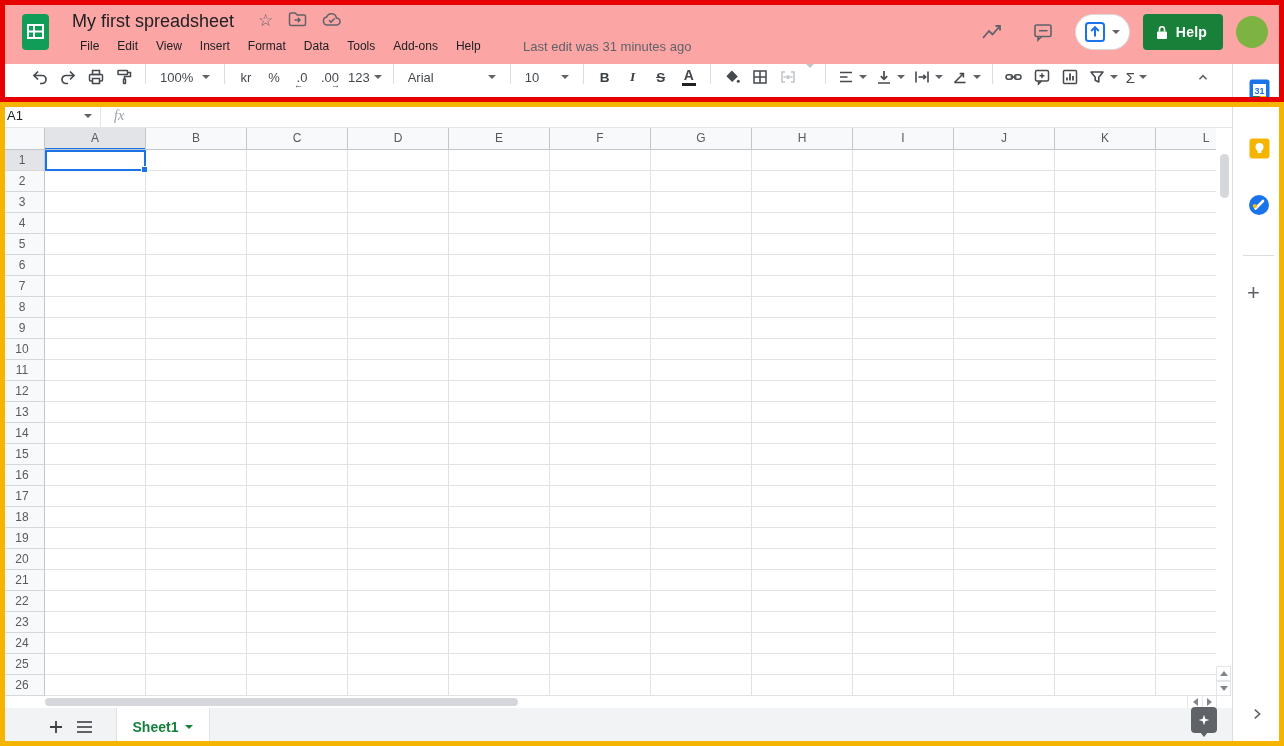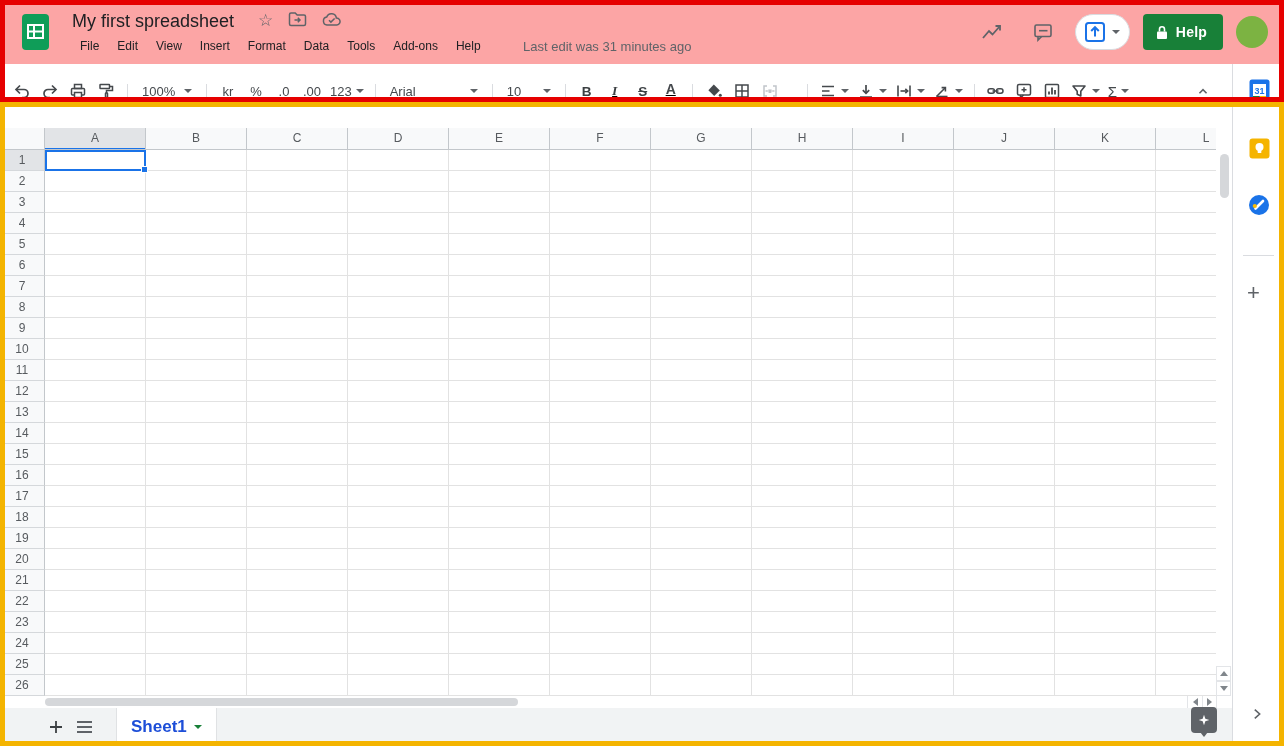--- a/index.html
+++ b/index.html
@@ -20,21 +20,21 @@
   .menu-row { position:absolute; left:71px; top:37px; display:flex; align-items:center; }
   .menu-row [data-name="menu-item"] { font-size:12px; color:#202124; padding:2px 9px; border-radius:3px; cursor:pointer; }
   .last-edit { font-size:13px; color:#5f6368; margin-left:13px; cursor:pointer; }
   .hdr-right { position:absolute; right:16px; top:0; height:64px; display:flex; align-items:center; gap:13px; }
   .icon-btn { width:38px; height:38px; border-radius:50%; display:flex; align-items:center; justify-content:center; }
   .present-pill { height:36px; border:1px solid #dadce0; border-radius:18px; display:flex; align-items:center; padding:0 9px 0 7px; gap:5px; background:#fff; }
   .share-btn { height:36px; background:#188038; color:#fff; border:none; border-radius:4px; display:flex; align-items:center; gap:8px; padding:0 16px 0 13px; font-size:14px; font-weight:700; letter-spacing:.2px; }
   .avatar { width:32px; height:32px; border-radius:50%; background:#7cb342; }
 
   
-  .toolbar { position:absolute; left:0; top:64px; width:1232px; height:40px; background:#fff; display:flex; align-items:flex-end; padding-left:8px;text-decoration:underline; }
+  .toolbar { position:absolute; left:0; top:64px; width:1232px; height:40px; background:#fff; display:flex; align-items:flex-start; padding-left:26px; }
   .tbtn { height:26px; min-width:26px; border-radius:4px; display:flex; align-items:center; justify-content:center; color:#45494d; font-size:13px; gap:4px; padding:0 3px; margin:0 1px; cursor:pointer; position:relative; }
   .tbtn.txt { font-weight:700; font-size:13.5px; color:#3c4043; }
   .tbdiv { width:1px; height:20px; background:#dadce0; margin:0 7px; }
   .caret { width:0; height:0; border-left:4px solid transparent; border-right:4px solid transparent; border-top:4px solid #5f6368; display:inline-block; }
   .caret.dis { border-top-color:#c1c5ca; }
   .ddl { display:flex; align-items:center; justify-content:space-between; padding:0 6px; }
   .mini-arrow { position:absolute; bottom:0px; font-size:9px; color:#45494d; }
   .disabled { color:#c1c5ca !important; }
   .strike { text-decoration: line-through; font-weight:700; }
   .a-color { font-weight:700; font-size:14px; line-height:13px; display:flex; flex-direction:column; align-items:center; }
@@ -74,21 +74,21 @@
   .hscroll { position:absolute; left:0; top:696px; width:1232px; height:12px; background:#fff; }
   .hthumb { position:absolute; left:45px; top:2px; width:473px; height:8px; border-radius:4px; background:#d5d7da; }
   .hbtn { position:absolute; top:0; width:15px; height:12px; background:#fff; border-left:1px solid #e3e5e8; display:flex; align-items:center; justify-content:center; }
   .hbtn.left { left:1187px; } .hbtn.right { left:1202px; border-right:1px solid #e3e5e8; }
 
   
   .tabbar { position:absolute; left:0; top:708px; width:1232px; height:38px; background:#f1f3f4; display:flex; align-items:center; }
   .tb-icon { width:28px; height:28px; display:flex; align-items:center; justify-content:center; color:#3c4043; cursor:pointer; border-radius:50%; }
   .tb-icon.first { margin-left:42px; }
   .sheet-tab { margin-left:18px; height:38px; min-width:94px; background:#fff; display:flex; align-items:center; justify-content:center; gap:7px; padding:0 14px; border-left:1px solid #e0e2e4; border-right:1px solid #e0e2e4; cursor:pointer; }
-  .sheet-tab span { color:#1d4ed8; font-size:17px; font-weight:700; }
+  .sheet-tab span { color:#15803d; font-size:14px; font-weight:700; }
   .caret.green { border-top-color:#188038; }
   .hamburger { display:flex; flex-direction:column; gap:3px; }
   .hamburger i { display:block; width:15px; height:2px; background:#5f6368; }
 
   .explore { position:absolute; left:1191px; top:707px; width:26px; height:26px; background:#5f6368; border-radius:4px; display:flex; align-items:center; justify-content:center; cursor:pointer; }
   .explore:after { content:""; position:absolute; left:9px; top:25px; width:0; height:0; border-left:4px solid transparent; border-right:4px solid transparent; border-top:5px solid #5f6368; }
 
   
   .sidepanel { position:absolute; left:1232px; top:64px; width:52px; height:682px; background:#fff; border-left:1px solid #dadce0; }
   .sp-item { position:absolute; left:15px; width:22px; height:22px; display:flex; align-items:center; justify-content:center; cursor:pointer; }
@@ -322,20 +322,29 @@
       <span>Σ</span>
         <span class="caret"></span>
     </div>
     <div class="tbtn collapse-btn" data-name="collapse-toolbar-icon">
       <svg width="16" height="16" viewBox="0 0 18 18" fill="none" stroke="#5f6368" stroke-width="1.8">
         <path d="M5 11.5 L9 7.5 L13 11.5"></path>
       </svg>
     </div>
   </div>
 
+  <div class="fbar" data-name="formula-bar">
+    <div class="namebox" data-name="name-box">
+      <span data-name="name-box-value">A1</span>
+      <span class="caret" data-name="name-box-caret"></span>
+    </div>
+    <div class="fdiv"></div>
+    <span class="fx" data-name="fx-icon">fx</span>
+    <input class="finput" data-name="formula-input" value="" style="">
+  </div>
 
   <div class="grid" data-name="spreadsheet-grid">
     <div class="corner" data-name="select-all-corner"></div>
     <div class="colheads" data-name="column-headers">
         <div data-name="column-header" class="selected">A</div>
         <div data-name="column-header">B</div>
         <div data-name="column-header">C</div>
         <div data-name="column-header">D</div>
         <div data-name="column-header">E</div>
         <div data-name="column-header">F</div>

